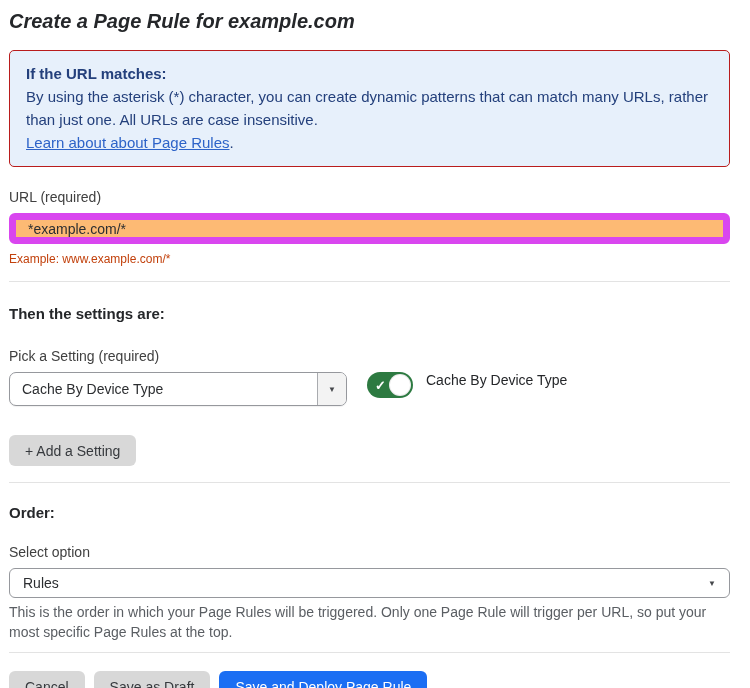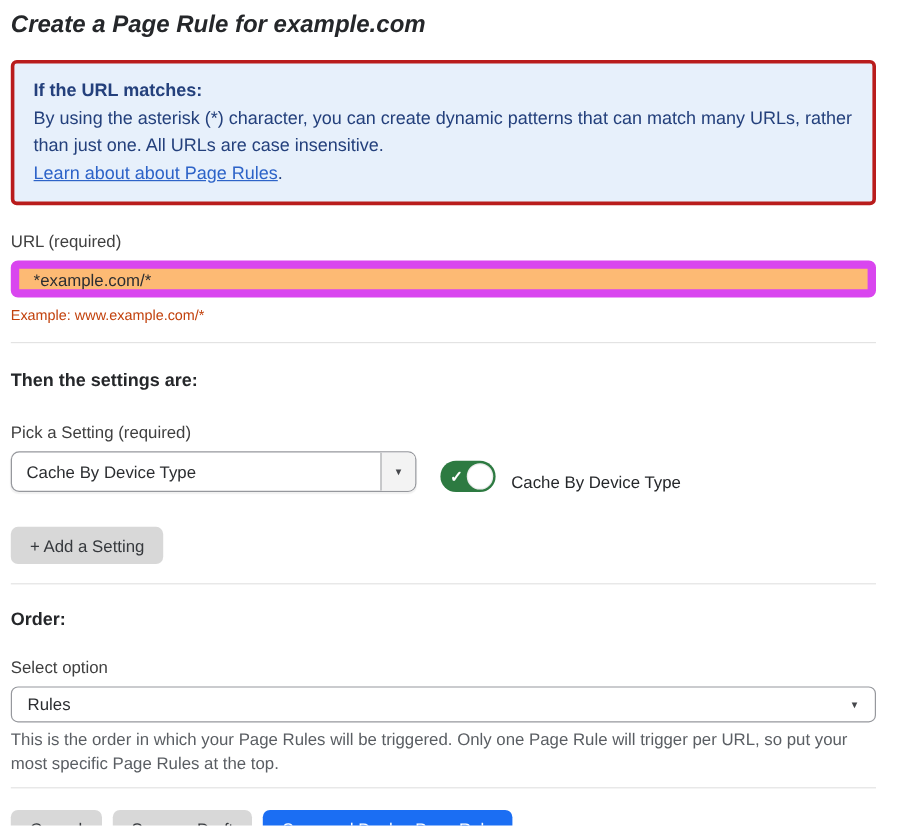--- a/index.html
+++ b/index.html
@@ -17,21 +17,21 @@
     font-size: 20px;
     font-weight: bold;
     color: #25272a;
     margin: 0 0 17px 0;
     line-height: 24px;
     font-style: italic;
   }
 
   .info-box {
     background: #e7f0fb;
-    border: 3px solid #b91c1c;
+    border: 1px solid #b91c1c;
     border-radius: 5px;
     padding: 11px 16px 12px 16px;
     color: #24407c;
     font-size: 15px;
     line-height: 23px;
   }
   .info-box .info-heading { font-weight: bold; }
   .info-box a {
     color: #2d63c8;
     text-decoration: underline;
@@ -79,21 +79,21 @@
     font-weight: bold;
     color: #25272a;
     line-height: 18px;
   }
   .settings-heading { margin-top: 23px; }
   .picker-label { margin-top: 25px; }
 
   .setting-row {
     margin-top: 7px;
     display: flex;
-    align-items: flex-end;
+    align-items: flex-start;
   }
   .combobox {
     display: flex;
     width: 338px;
     height: 34px;
     border: 1px solid #96989d;
     border-radius: 7px;
     overflow: hidden;
     background: #fff;
     cursor: pointer;

